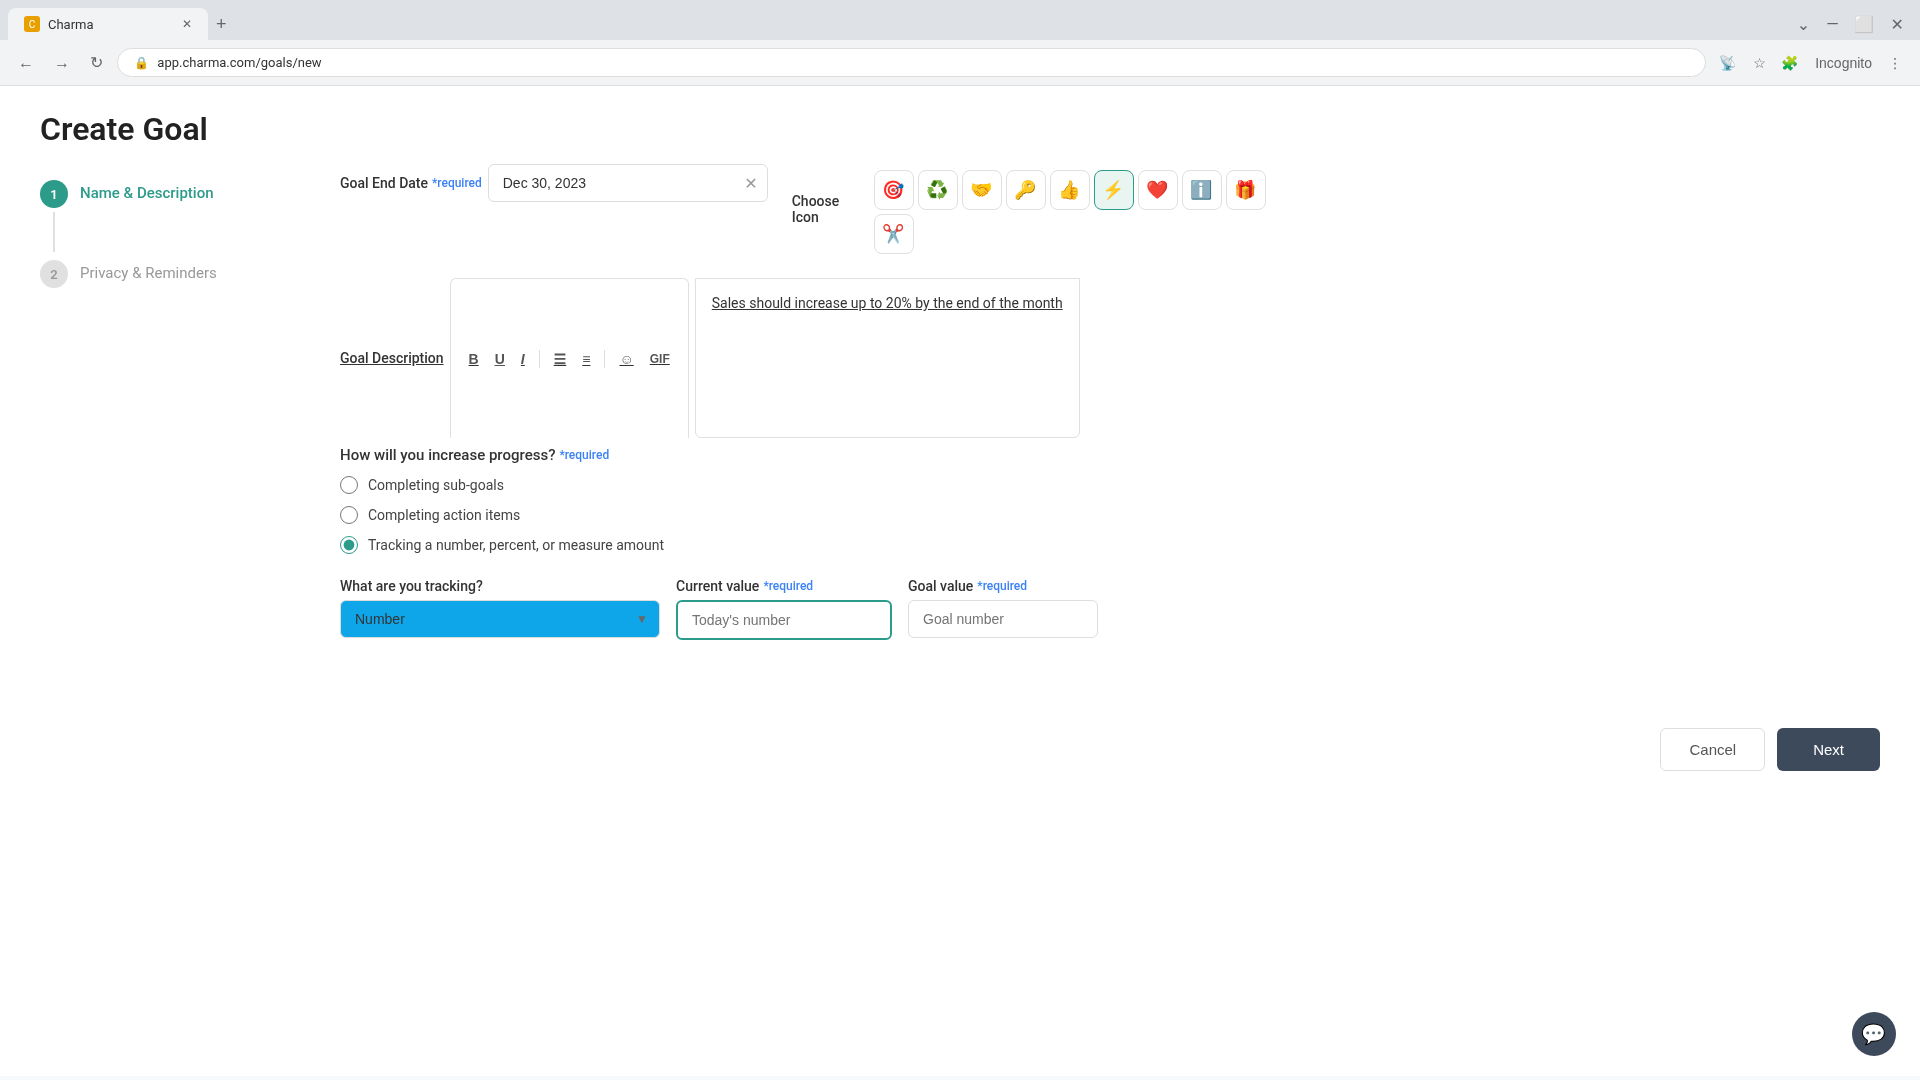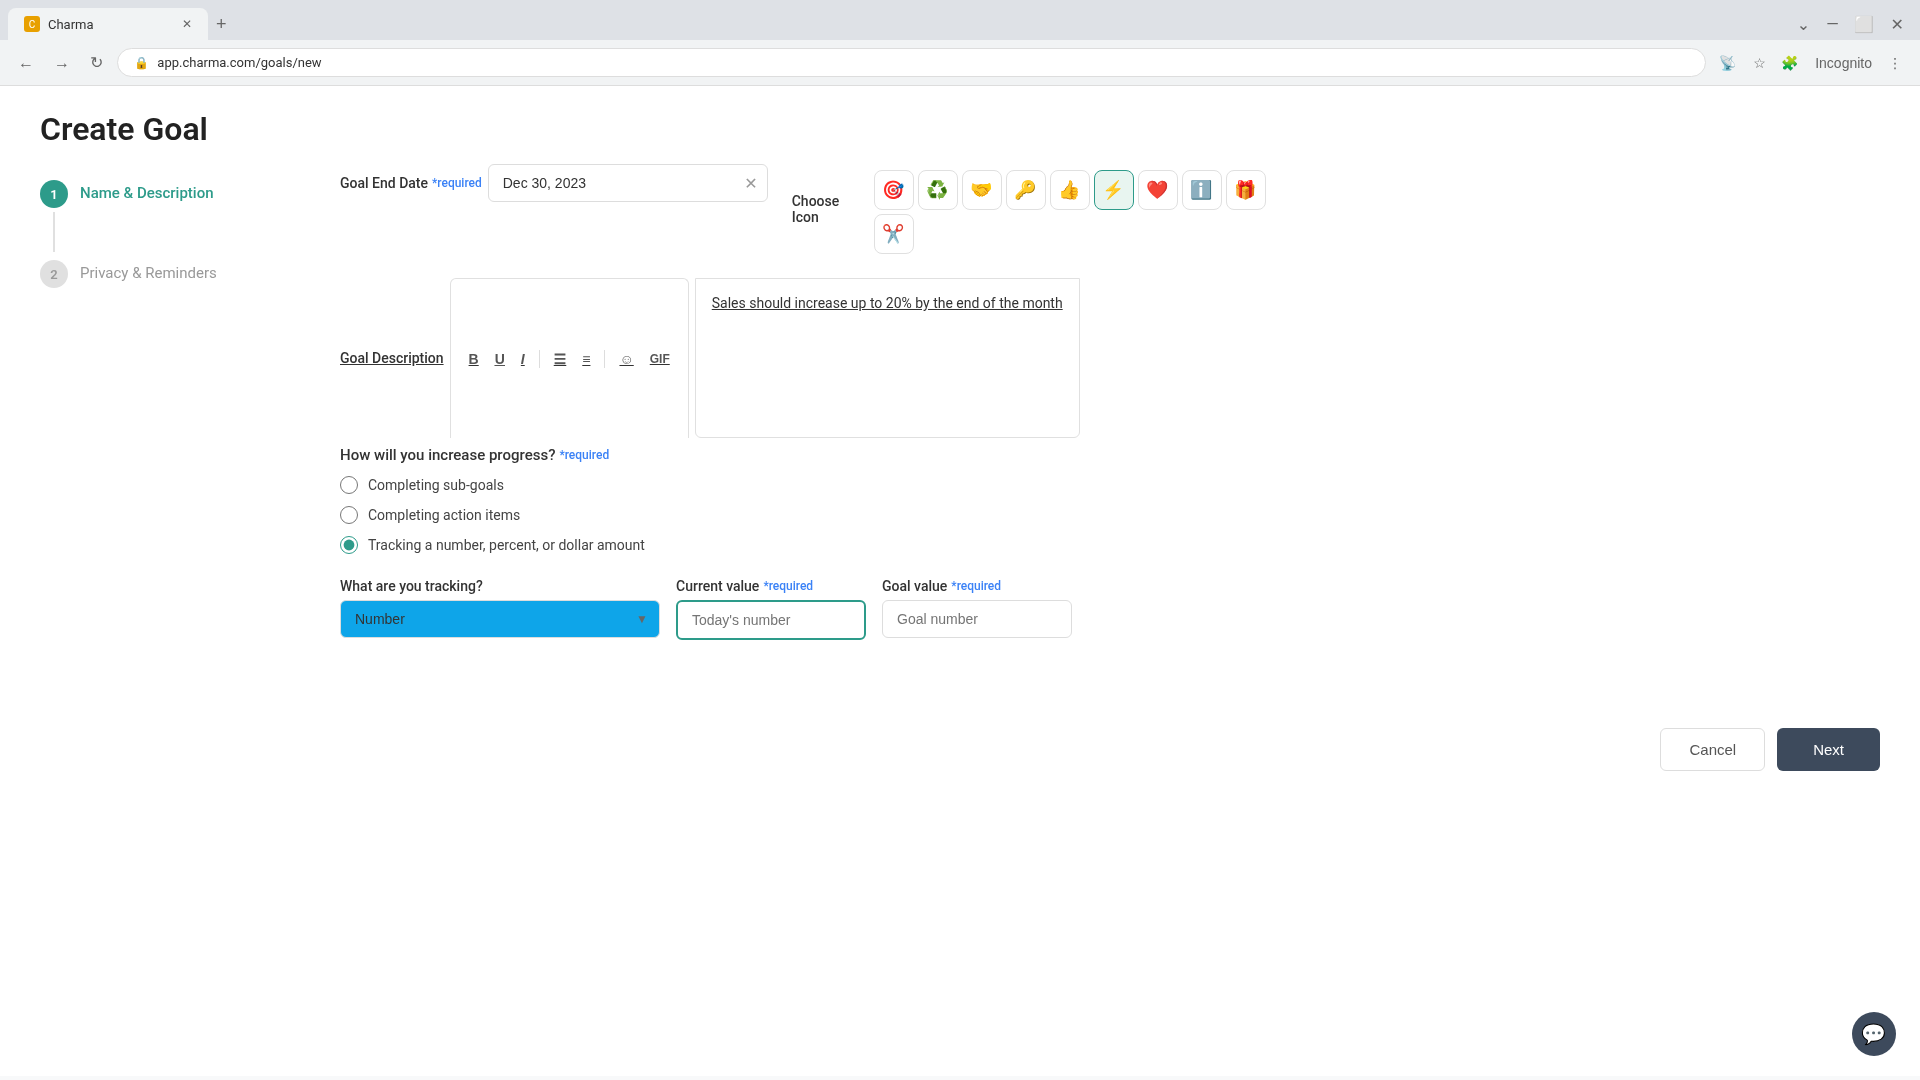--- a/index.html
+++ b/index.html
@@ -69,21 +69,21 @@
     .radio-item { display: flex; align-items: center; gap: 10px; font-size: 14px; color: #444; cursor: pointer; }
     .radio-input { width: 18px; height: 18px; accent-color: #2d9b8a; cursor: pointer; }
 
     
     .tracking-row { display: flex; gap: 16px; align-items: flex-start; margin-top: 16px; }
     .tracking-group { display: flex; flex-direction: column; gap: 6px; }
     .tracking-group.wide { min-width: 320px; }
     .select-wrapper { position: relative; }
     .select-wrapper select { appearance: none; padding: 10px 40px 10px 14px; border: 1px solid #ddd; border-radius: 6px; font-size: 14px; background: #0ea5e9; color: #333; min-width: 320px; cursor: pointer; }
     .select-arrow { position: absolute; right: 12px; top: 50%; transform: translateY(-50%); color: #666; pointer-events: none; font-size: 12px; }
-    .current-value-input { border: 2px solid #2d9b8a; border-radius: 6px; padding: 10px 14px; font-size: 14px; width: 190px; color: #333; }
+    .current-value-input { border: 2px solid #2d9b8a; border-radius: 6px; padding: 10px 14px; font-size: 14px; width: 216px; color: #333; }
     .goal-value-input { border: 1px solid #ddd; border-radius: 6px; padding: 10px 14px; font-size: 14px; width: 190px; color: #999; }
 
     
     .footer { display: flex; justify-content: flex-end; gap: 12px; padding: 24px 40px; }
     .btn-cancel { background: white; border: 1px solid #ddd; border-radius: 6px; padding: 12px 28px; font-size: 15px; color: #555; cursor: pointer; }
     .btn-next { background: #3d4a5c; border: none; border-radius: 6px; padding: 12px 36px; font-size: 15px; color: white; cursor: pointer; font-weight: 500; }
 
     
     .chat-bubble { position: fixed; bottom: 24px; right: 24px; width: 44px; height: 44px; background: #3d4a5c; border-radius: 50%; display: flex; align-items: center; justify-content: center; cursor: pointer; color: white; font-size: 20px; }
   </style>
@@ -204,21 +204,21 @@
           <label class="radio-item">
             <input type="radio" class="radio-input" name="progress" style="">
             <span>Completing sub-goals</span>
           </label>
           <label class="radio-item">
             <input type="radio" class="radio-input" name="progress" style="">
             <span>Completing action items</span>
           </label>
           <label class="radio-item">
             <input type="radio" class="radio-input" name="progress" checked="" style="">
-            <span>Tracking a number, percent, or dollar amount</span>
+            <span>Tracking a number, percent, or measure amount</span>
           </label>
         </div>
 
         <div class="tracking-row">
           <div class="tracking-group wide">
             <label class="form-label">What are you tracking?</label>
             <div class="select-wrapper">
               <select>
                 <option>Number</option>
                 <option>Percent</option>

